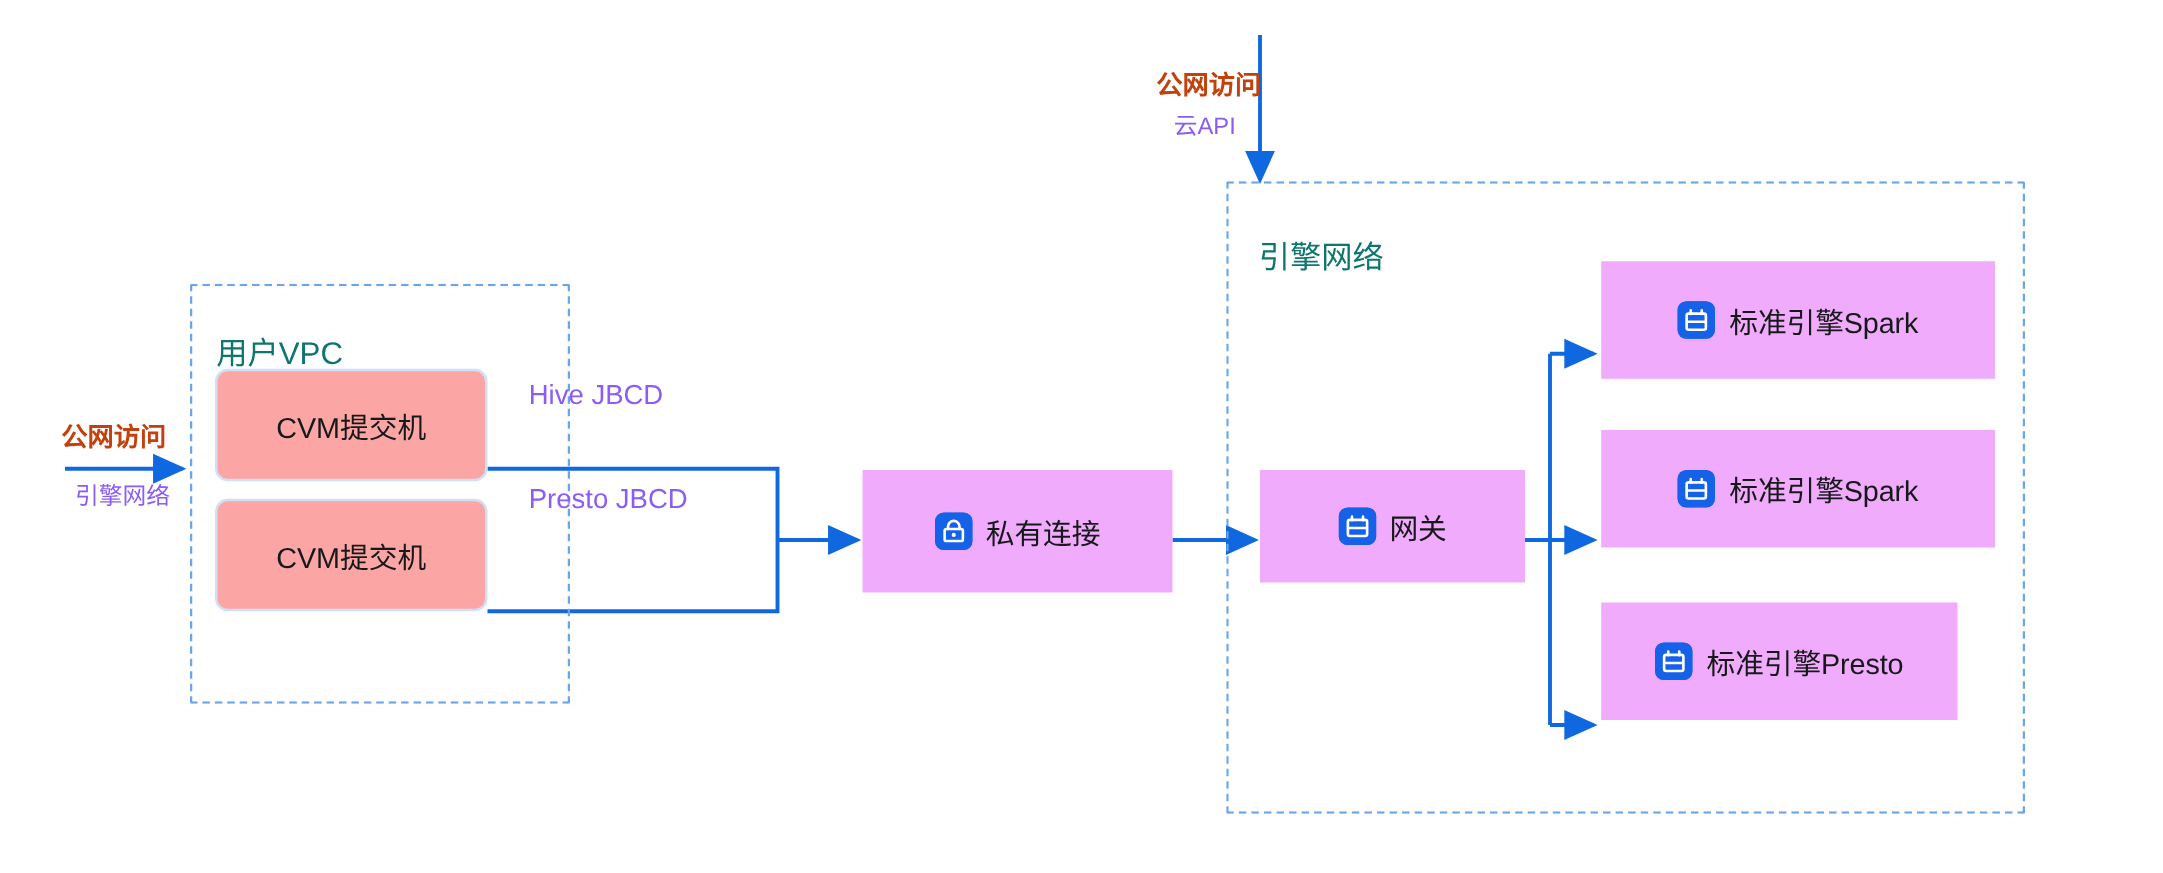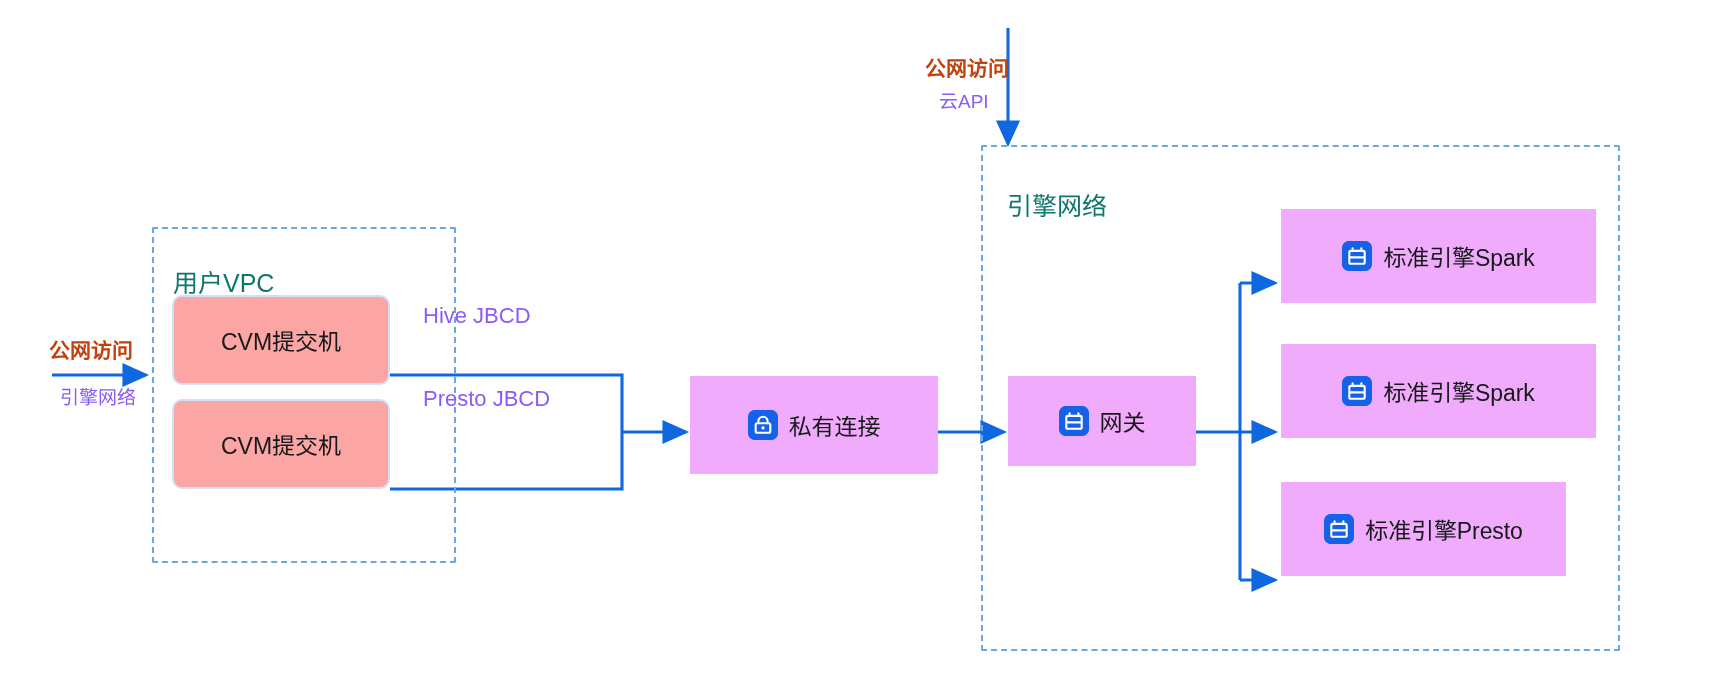--- a/index.html
+++ b/index.html
@@ -161,21 +161,21 @@
     <path d="M10.4 13.2 V11.3 a4.6 4.6 0 0 1 9.2 0 V13.2" fill="none" stroke="#ffffff" stroke-width="2.1" stroke-linecap="round"></path>
     <rect x="7.7" y="13.2" width="14.6" height="9.6" rx="1.5" fill="none" stroke="#ffffff" stroke-width="2.1"></rect>
     <circle cx="15" cy="17.9" r="1.65" fill="#ffffff"></circle>
   </svg>
   <span class="node-text">私有连接</span>
 </div>
 
 <div class="abs zone" style="left:981px; top:145px; width:639px; height:506px;"></div>
 <div class="abs zone-label" style="left:1007px; top:170px;">引擎网络</div>
 
-<div class="abs node-fill" style="left:1008px; top:376px; width:188px; height:90px;">
+<div class="abs node-fill" style="left:1008px; top:376px; width:212px; height:90px;">
   <svg class="icon-sq" viewBox="0 0 30 30">
     <rect x="0" y="0" width="30" height="30" rx="7" fill="#1561e8"></rect>
     <path d="M10.6 7.3 V10.1 M19.4 7.3 V10.1" stroke="#ffffff" stroke-width="2.1" stroke-linecap="round"></path>
     <rect x="7.3" y="9.9" width="15.4" height="12.9" rx="1.6" fill="none" stroke="#ffffff" stroke-width="2.1"></rect>
     <path d="M7.3 16.4 H22.7" stroke="#ffffff" stroke-width="2.1"></path>
   </svg>
   <span class="node-text">网关</span>
 </div>
 
 <div class="abs node-fill" style="left:1281px; top:209px; width:315px; height:94px;">

